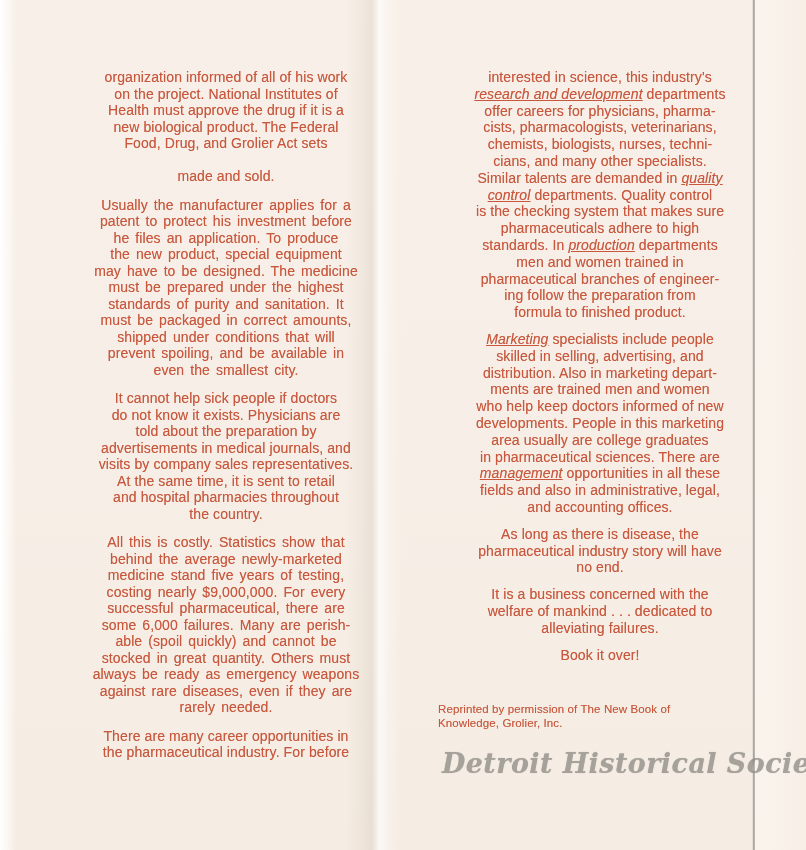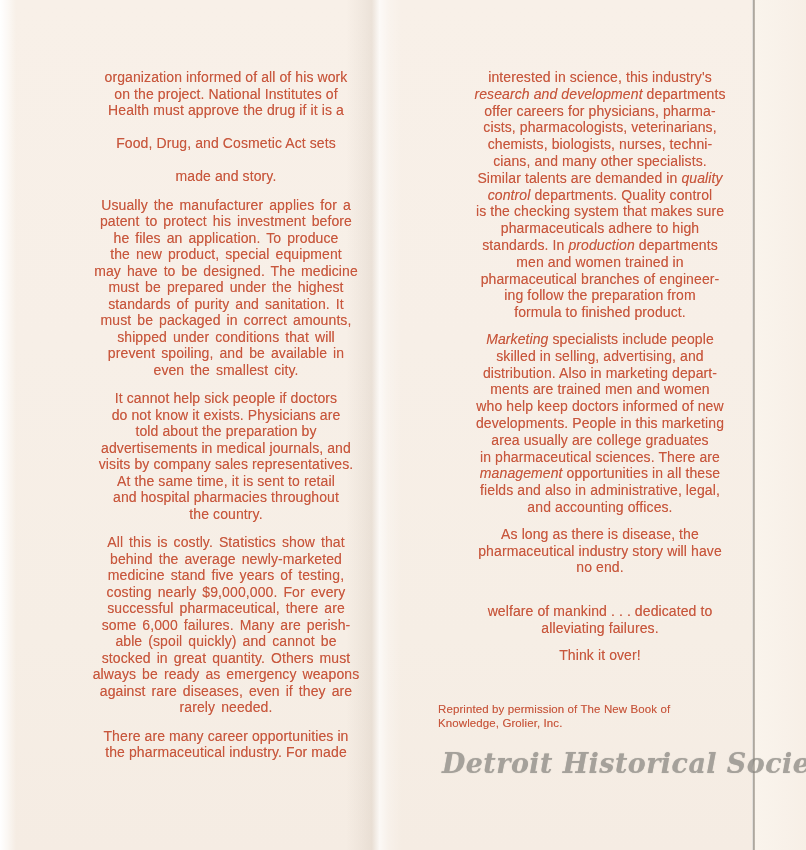--- a/index.html
+++ b/index.html
@@ -43,21 +43,21 @@
     font-size:14px;
     letter-spacing:0.1px;
     text-shadow:0 0 0.6px rgba(203,92,64,0.55);
     text-align:center;
   }
   .col-left{left:66px;width:320px;line-height:16.5px;}
   .col-right{left:440px;width:320px;line-height:16.8px;}
   .col p{margin:0 0 12px 0;padding:0;}
   .col-right p{margin-bottom:10px;}
   .wide{word-spacing:2px;}
-  .it{font-style:italic;}
+  .it{font-style:italic;text-decoration:underline;}
   .careers-heading{margin:0;}
   .credit{
     position:absolute;left:438px;top:703px;
     color:#c8573d;font-size:11.5px;line-height:13.5px;letter-spacing:0.1px;
     text-shadow:0 0 0.5px rgba(203,92,64,0.5);
   }
   .watermark{
     position:absolute;left:442px;top:747px;
     font-family:"DejaVu Serif",serif;
     font-style:italic;font-weight:bold;
@@ -72,32 +72,32 @@
 <body>
 
 <div class="scan">
 
   <div class="edge-left"></div>
   <div class="fold"></div>
   <div class="right-strip"></div>
   <div class="edge-line"></div>
 
   <div class="col col-left">
-    <p><span>organization informed of all of his work</span><br><span>on the project. National Institutes of</span><br><span>Health must approve the drug if it is a</span><br><br><span>Food, Drug, and Cosmetic Act sets</span><br><br><span>made and story.</span></p>
+    <p><span>organization informed of all of his work</span><br><span>on the project. National Institutes of</span><br><span>Health must approve the drug if it is a</span><br><span>new biological product. The Federal</span><br><span>Food, Drug, and Grolier Act sets</span><br><br><span>made and sold.</span></p>
     <p class="wide"><span>Usually the manufacturer applies for a</span><br><span>patent to protect his investment before</span><br><span>he files an application. To produce</span><br><span>the new product, special equipment</span><br><span>may have to be designed. The medicine</span><br><span>must be prepared under the highest</span><br><span>standards of purity and sanitation. It</span><br><span>must be packaged in correct amounts,</span><br><span>shipped under conditions that will</span><br><span>prevent spoiling, and be available in</span><br><span>even the smallest city.</span></p>
     <p><span>It cannot help sick people if doctors</span><br><span>do not know it exists. Physicians are</span><br><span>told about the preparation by</span><br><span>advertisements in medical journals, and</span><br><span>visits by company sales representatives.</span><br><span>At the same time, it is sent to retail</span><br><span>and hospital pharmacies throughout</span><br><span>the country.</span></p>
     <p class="wide"><span>All this is costly. Statistics show that</span><br><span>behind the average newly-marketed</span><br><span>medicine stand five years of testing,</span><br><span>costing nearly $9,000,000. For every</span><br><span>successful pharmaceutical, there are</span><br><span>some 6,000 failures. Many are perish-</span><br><span>able (spoil quickly) and cannot be</span><br><span>stocked in great quantity. Others must</span><br><span>always be ready as emergency weapons</span><br><span>against rare diseases, even if they are</span><br><span>rarely needed.</span></p>
-    <p><span>There are many career opportunities in</span><br><span>the pharmaceutical industry. For made</span></p>
+    <p><span>There are many career opportunities in</span><br><span>the pharmaceutical industry. For before</span></p>
   </div>
 
   <div class="col col-right">
     <p><span>interested in science, this industry's</span><br><span class="it">research and development</span><span> departments</span><br><span>offer careers for physicians, pharma-</span><br><span>cists, pharmacologists, veterinarians,</span><br><span>chemists, biologists, nurses, techni-</span><br><span>cians, and many other specialists.</span><br><span>Similar talents are demanded in </span><span class="it">quality</span><br><span class="it">control</span><span> departments. Quality control</span><br><span>is the checking system that makes sure</span><br><span>pharmaceuticals adhere to high</span><br><span>standards. In </span><span class="it">production</span><span> departments</span><br><span>men and women trained in</span><br><span>pharmaceutical branches of engineer-</span><br><span>ing follow the preparation from</span><br><span>formula to finished product.</span></p>
     <p><span class="it">Marketing</span><span> specialists include people</span><br><span>skilled in selling, advertising, and</span><br><span>distribution. Also in marketing depart-</span><br><span>ments are trained men and women</span><br><span>who help keep doctors informed of new</span><br><span>developments. People in this marketing</span><br><span>area usually are college graduates</span><br><span>in pharmaceutical sciences. There are</span><br><span class="it">management</span><span> opportunities in all these</span><br><span>fields and also in administrative, legal,</span><br><span>and accounting offices.</span></p>
     <p><span>As long as there is disease, the</span><br><span>pharmaceutical industry story will have</span><br><span>no end.</span></p>
-    <p><br><span>welfare of mankind . . . dedicated to</span><br><span>alleviating failures.</span></p>
-    <p><span>Think it over!</span></p>
+    <p><span>It is a business concerned with the</span><br><span>welfare of mankind . . . dedicated to</span><br><span>alleviating failures.</span></p>
+    <p><span>Book it over!</span></p>
   </div>
 
   <div class="credit"><span>Reprinted by permission of The New Book of</span><br><span>Knowledge, Grolier, Inc.</span></div>
 
   <div class="watermark">Detroit Historical Society</div>
 
 </div>
 
 </body></html>

